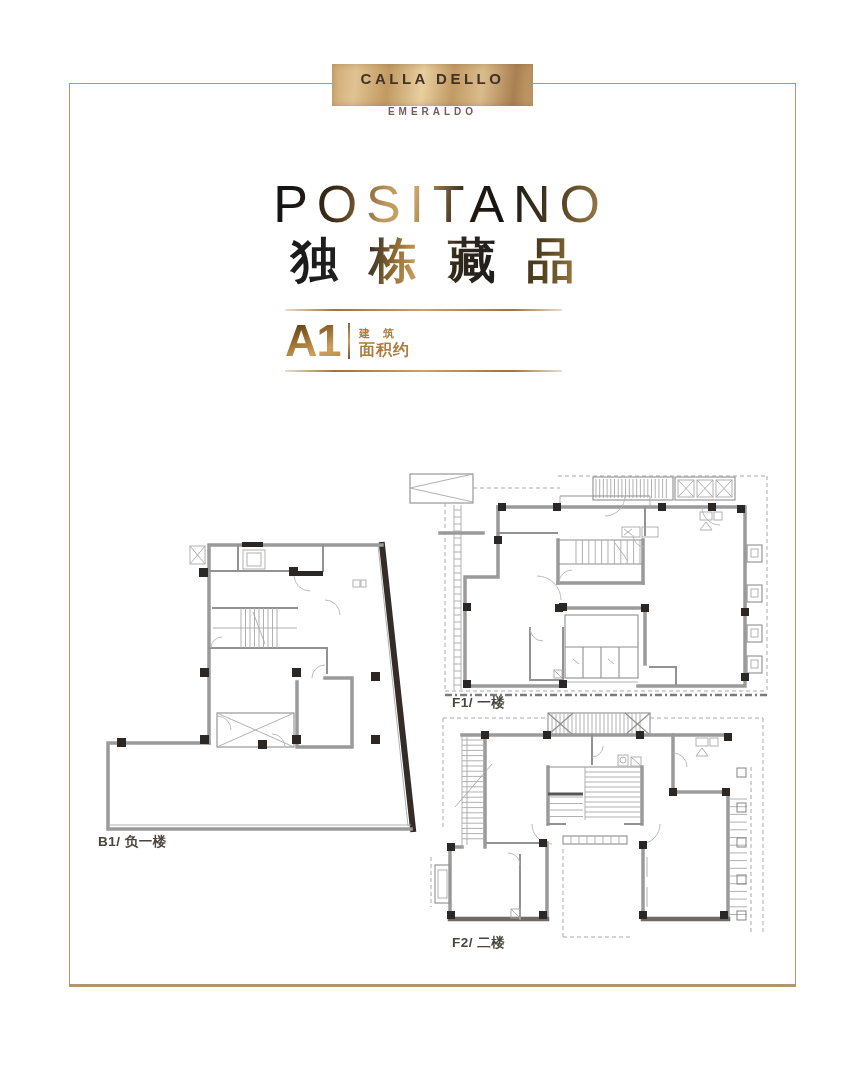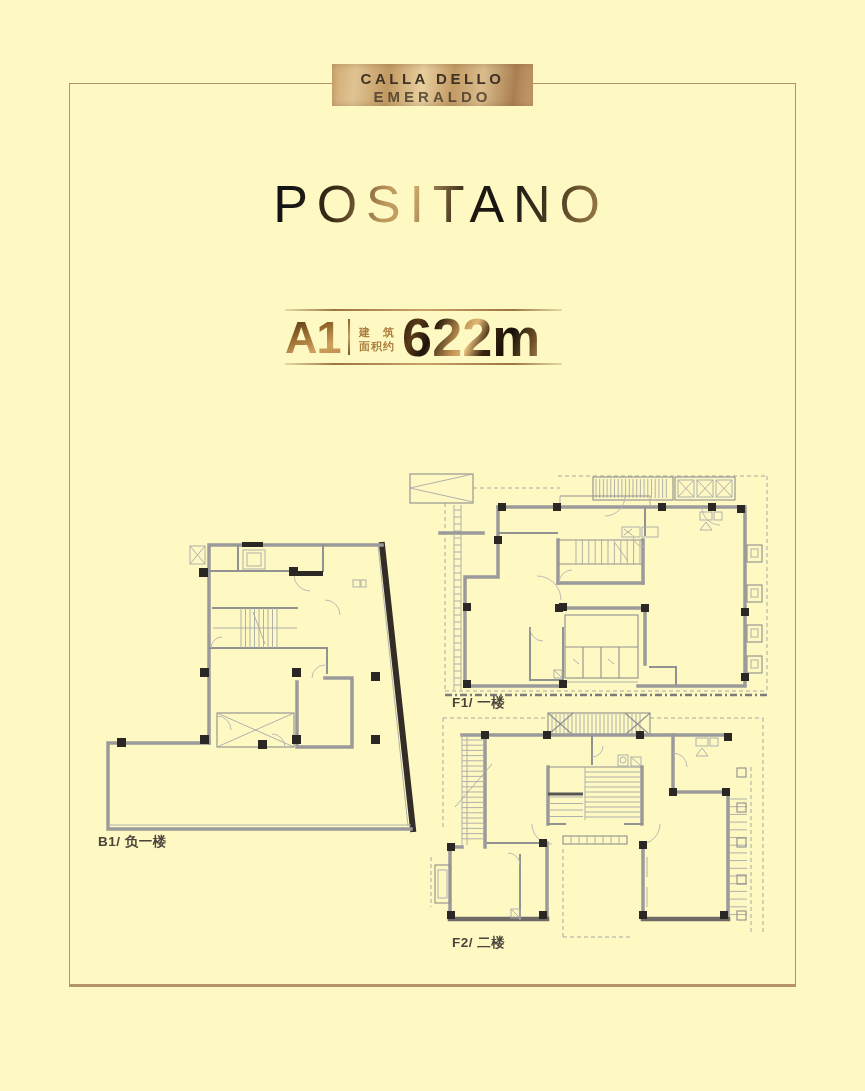--- a/index.html
+++ b/index.html
@@ -1,56 +1,56 @@
 <!DOCTYPE html>
 <html><head>
 <meta charset="utf-8">
 <style>
   * { margin:0; padding:0; box-sizing:border-box; }
   html,body { background:#edecea; }
   body { font-family:"Liberation Sans","DejaVu Sans",sans-serif; }
-  .page { position:relative; width:865px; height:1091px; background:#fef9c3; overflow:hidden;text-decoration:underline; }
+  .page { position:relative; width:865px; height:1091px; background:#ffffff; overflow:hidden;text-decoration:underline; }
 
   
   .frame { position:absolute; left:69px; top:83px; width:727px; height:904px;
            border:1.5px solid #b6946a; border-bottom-width:3px; }
 
   
   .logo { position:absolute; left:332px; top:64px; width:201px; height:42px; z-index:3;
           background:linear-gradient(96deg,#cfa973 0%,#e0c392 12%,#c19a62 28%,#e8cf9f 45%,#c29a64 60%,#dabc8c 74%,#aa8052 90%,#c89f6c 100%);
           box-shadow:inset 0 0 6px rgba(120,85,45,.35);
           text-align:center; }
   .logo-line1 { display:block; margin-top:6px; font-size:15px; font-weight:700; letter-spacing:3.5px;
                 color:#4033257; color:#403325; }
-  .logo-line2 { display:block; margin-top:1px; font-size:15px; font-weight:700; letter-spacing:4px;
+  .logo-line2 { display:block; margin-top:19px; font-size:10px; font-weight:700; letter-spacing:4px;
                 color:rgba(64,51,37,.78); }
 
   
   .grad { -webkit-background-clip:text; background-clip:text; -webkit-text-fill-color:transparent; color:transparent; }
   .hero-row { position:absolute; left:69px; width:727px; text-align:center; z-index:2; }
   .hero-title { top:176px;padding-left:8px; }
   .hero-title span { font-size:52px; font-weight:100; letter-spacing:.17em; margin-right:-.17em; line-height:1.1;
         background-image:linear-gradient(102deg,#141414 6%,#3e2d16 20%,#bd975c 34%,#cba668 42%,#241a0e 58%,#141414 68%,#514023 84%,#9a7a46 96%); }
   .hero-sub { top:233px; }
   .hero-sub span { font-size:48px; font-weight:800; letter-spacing:.64em; margin-right:-.64em; line-height:1.15;
         background-image:linear-gradient(100deg,#1b1b1b 8%,#262626 24%,#8a662f 33%,#c79a58 40%,#33291a 52%,#1d1d1d 64%,#54431f 80%,#b68c4c 94%); }
 
   
-  .spec { position:absolute; left:285px; top:309px; width:277px; height:56px; }
+  .spec { position:absolute; left:285px; top:309px; width:277px; height:63px; }
   .spec-line { position:absolute; left:0; right:0; height:2px;
         background:linear-gradient(90deg,rgba(160,120,70,.25),#9c7440 18%,#caa168 50%,#9c7440 82%,rgba(160,120,70,.25)); }
   .spec-line.top { top:0; } .spec-line.bottom { bottom:0; }
   .spec-row { position:absolute; left:0; top:3px; bottom:3px; right:0; display:flex; align-items:center; }
   .spec-unit { font-size:45px; font-weight:700; letter-spacing:-1px; line-height:1;
         background-image:linear-gradient(160deg,#4a3014 5%,#8a6026 35%,#cf9f5c 70%,#b8874a 100%); }
   .spec-divider { width:2.5px; height:36px; margin:0 7px 0 7px;
         background:linear-gradient(180deg,#8a6330,#c99f63,#7a5628); }
   .spec-arealabel { display:flex; flex-direction:column; margin:5px 3px 0 2px; }
   .spec-arealabel .r1 { font-size:11px; font-weight:700; color:#ac7e3e; letter-spacing:5px; line-height:1.2; white-space:pre; }
-  .spec-arealabel .r2 { font-size:11px; font-weight:700; color:#ac7e3e; letter-spacing:1px; line-height:1.2; }
+  .spec-arealabel .r2 { font-size:16px; font-weight:700; color:#ac7e3e; letter-spacing:1px; line-height:1.2; }
   .spec-value { font-size:54px; font-weight:700; line-height:1; letter-spacing:0;
         background-image:linear-gradient(113deg,#241505 0%,#5a3b18 12%,#1f1309 22%,#bd9050 38%,#e2b877 46%,#3a2510 56%,#171007 68%,#6e5128 82%,#caa266 96%); }
   .spec-value sup { font-size:26px; font-weight:700; position:relative; top:-20px; }
 
   
   svg { position:absolute; overflow:visible; }
   .svg-b1 { left:95px; top:536px; }
   .svg-f1 { left:410px; top:452px; }
   .svg-f2 { left:425px; top:707px; }
   .w   { stroke:#9a9a9a; stroke-width:3.5; fill:none; stroke-linecap:square; }
@@ -77,31 +77,33 @@
   <div class="frame"></div>
 
   <div class="logo">
     <span class="logo-line1">CALLA DELLO</span>
     <span class="logo-line2">EMERALDO</span>
   </div>
 
   <div class="hero-row hero-title">
     <span class="grad">POSITANO</span>
   </div>
+  <div class="hero-row hero-sub">
+    <span class="grad">独栋藏品</span>
+  </div>
 
   <div class="spec">
     <div class="spec-line top"></div>
     <div class="spec-row">
       <span class="spec-unit grad">A1</span>
       <span class="spec-divider"></span>
       <span class="spec-arealabel">
         <span class="r1">建 筑</span>
         <span class="r2">面积约</span>
       </span>
-      <span class="spec-value grad"><span>622</span><span>m</span><sup>2</sup></span>
     </div>
     <div class="spec-line bottom"></div>
   </div>
 
   <svg class="svg-b1" width="345" height="300" viewBox="0 0 345 300">
     <g>
       <line x1="283" y1="9" x2="313" y2="290" class="t"></line>
       <line x1="287" y1="9" x2="318" y2="293" class="dkw"></line>
       <polyline points="287,9 114,9 114,207" class="w"></polyline>
       <polyline points="114,207 13,207 13,293 316,293" class="w"></polyline>

